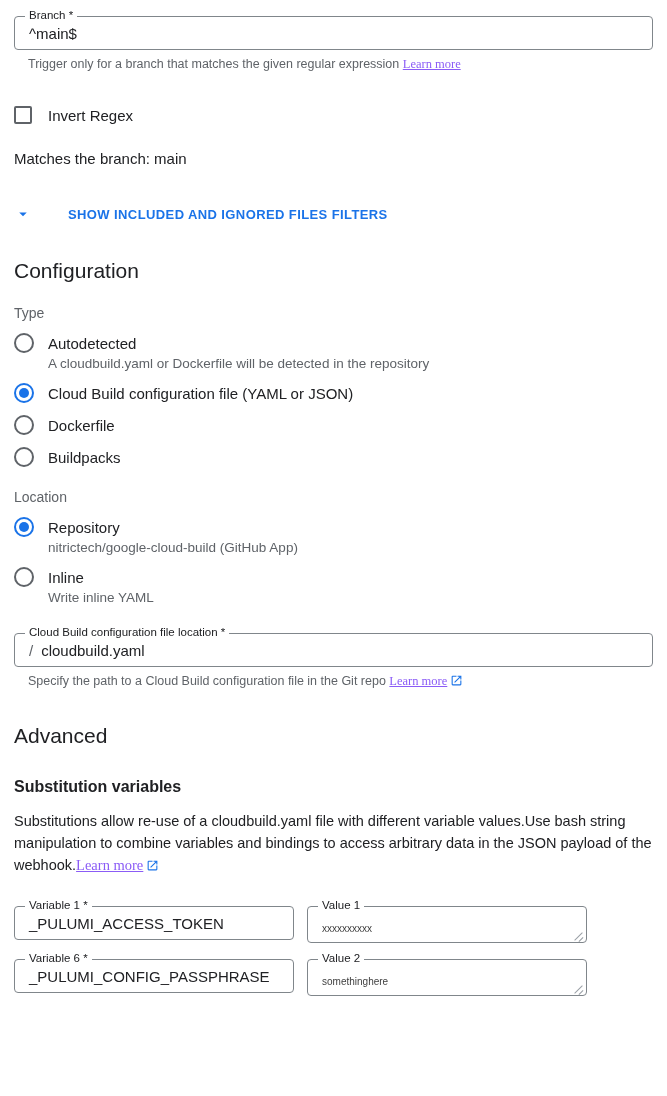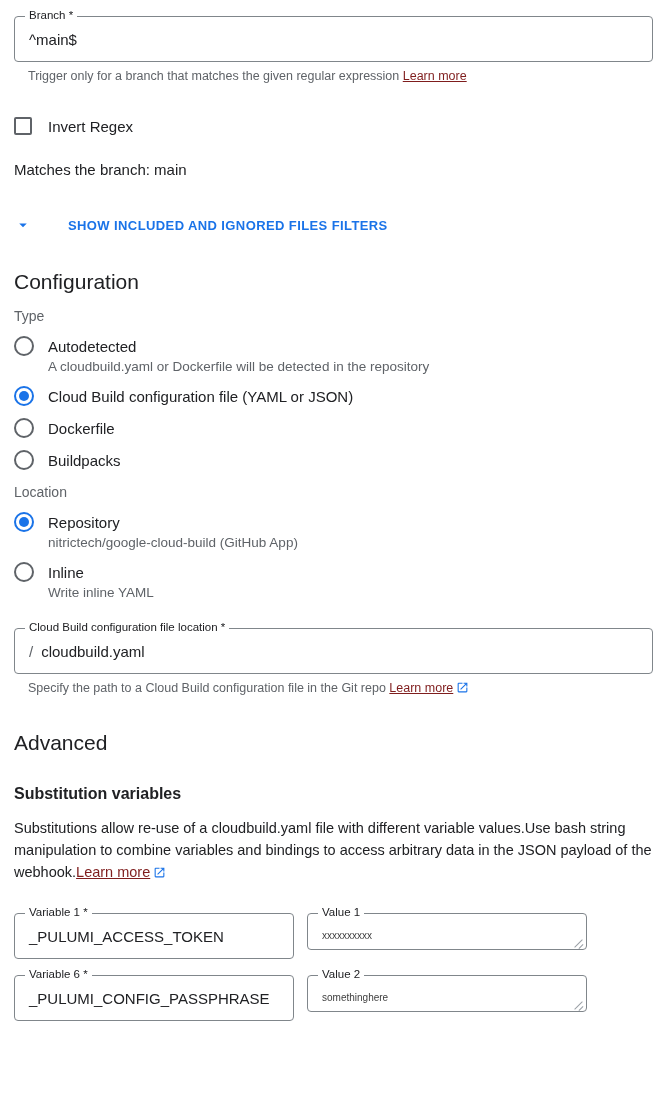--- a/index.html
+++ b/index.html
@@ -11,21 +11,21 @@
     color: #202124;
     overflow: hidden;
   }
   .page { padding: 0 14px; position: relative; }
 
   
   .field {
     position: relative;
     border: 1px solid #80868b;
     border-radius: 4px;
-    height: 46px;
+    height: 34px;
     display: flex;
     align-items: center;
     padding: 0 14px;
     background: #fff;
   }
   .field-legend {
     position: absolute;
     top: -8px; left: 10px;
     background: #fff;
     padding: 0 4px;
@@ -43,23 +43,24 @@
     font-size: 15px;
     color: #5f6368;
     margin-right: 8px;
   }
   .helper {
     font-size: 12.5px;
     color: #5f6368;
     margin: 7px 0 0 14px;
   }
   a.link {
-    color: #7f1d1d;
+    color: #8b5cf6;
     text-decoration: underline;
     cursor: pointer;
+    font-family: Liberation Serif, serif;
   }
   .ext-icon { display:inline-block; vertical-align:-2px; margin-left: 3px; }
 
   
   .checkrow { display: flex; align-items: center; margin-top: 34px; }
   .checkbox {
     width: 18px; height: 18px;
     border: 2px solid #5f6368;
     border-radius: 2px;
     margin-right: 16px;
@@ -89,21 +90,21 @@
   }
   h3.subsection {
     font-size: 16px;
     font-weight: 700;
     margin: 30px 0 0 0;
     color: #202124;
   }
   .group-label {
     font-size: 14px;
     color: #5f6368;
-    margin-top: 14px;
+    margin-top: 22px;
   }
 
   
   .radio-item { margin-top: 12px; }
   .radio-line { display: flex; align-items: center; }
   .radio {
     width: 20px; height: 20px;
     border: 2px solid #5f6368;
     border-radius: 50%;
     margin-right: 14px;

